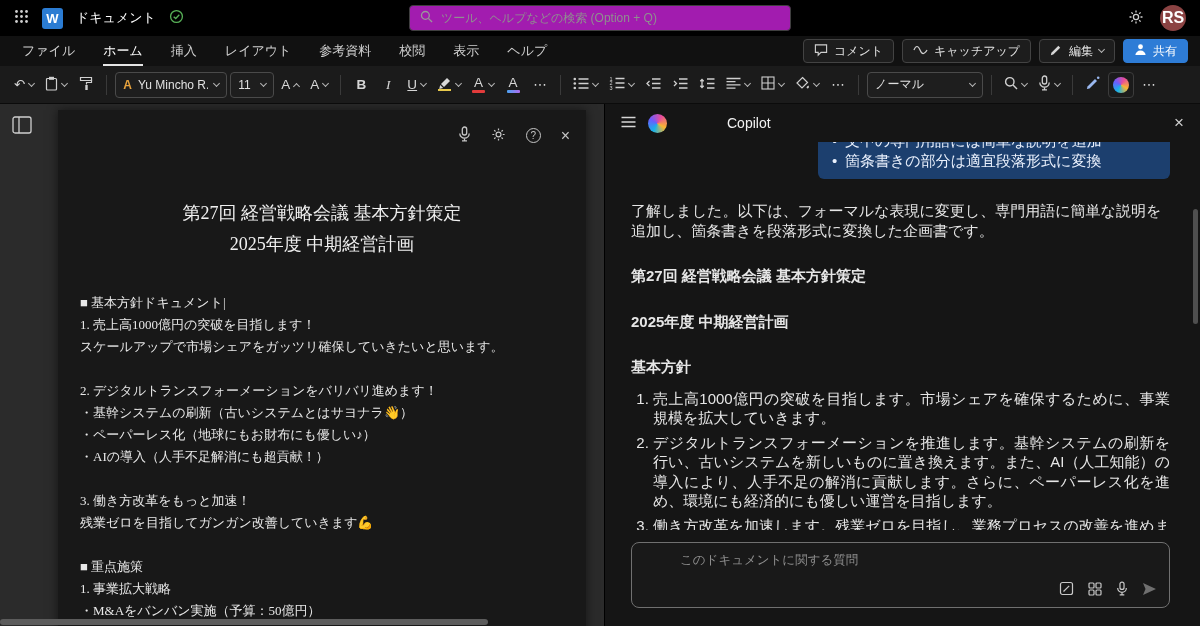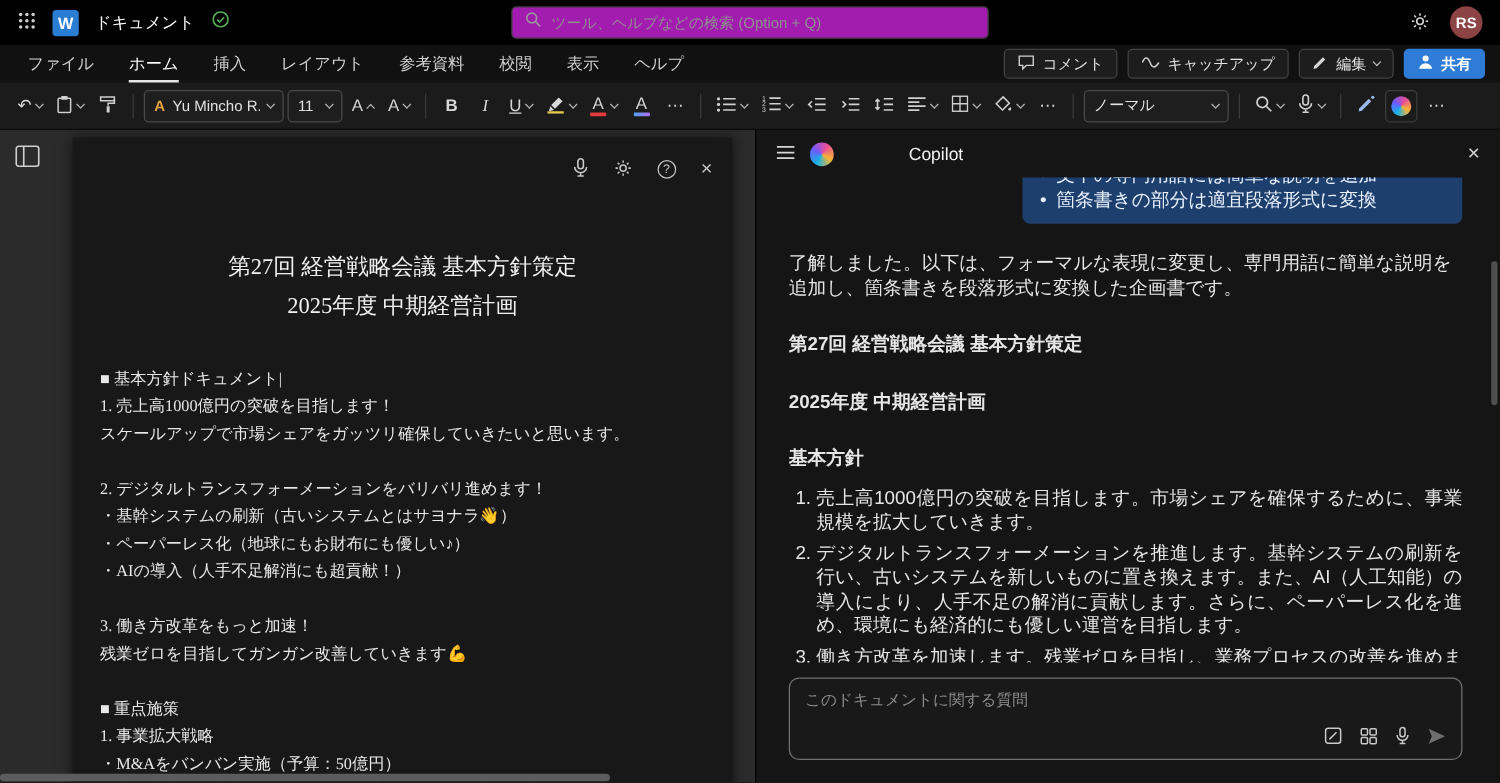--- a/index.html
+++ b/index.html
@@ -13,33 +13,33 @@
     display:flex; align-items:center; padding:0 14px; gap:13px; z-index:30; }
   .icon-btn { display:flex; align-items:center; justify-content:center; background:none; border:none; cursor:pointer; color:#cfcfcf; }
   .word-logo { width:21px; height:21px; background:#2b7cd3; border-radius:3px; color:#fff; font-weight:bold;
     font-size:13px; display:flex; align-items:center; justify-content:center; }
   .app-title { font-size:13px; color:#fff; }
   .search-box { position:absolute; left:50%; top:5px; transform:translateX(-50%); width:382px; height:26px;
     background:#a21caf; border:1px solid #3f3f3f; border-radius:4px; display:flex; align-items:center; gap:8px; padding:0 10px; }
   .search-box input { flex:1; background:transparent; border:none; outline:none; color:#bbb; font-size:12px; font-family:inherit; }
   .search-box input::placeholder { color:#8f8f8f; }
   .topbar-right { margin-left:auto; display:flex; align-items:center; gap:16px; }
-  .avatar { width:26px; height:26px; border-radius:50%; background:#8b4343; color:#fff; font-size:12px;
+  .avatar { width:26px; height:26px; border-radius:50%; background:#8b4343; color:#fff; font-size:16px;
     font-weight:bold; display:flex; align-items:center; justify-content:center; border:none; cursor:pointer; }
 
   
   .menubar { position:absolute; top:36px; left:0; right:0; height:30px; background:#111;
     display:flex; align-items:center; padding:0 12px; z-index:29; }
   .menu-items { display:flex; gap:28px; padding-left:10px; font-size:13px; color:#d0d0d0; height:100%; }
   .menu-item { height:100%; display:flex; align-items:center; cursor:pointer; }
   .menu-item.active { color:#fff; border-bottom:2px solid #e6e6e6; padding-top:2px; }
   .menubar-right { margin-left:auto; display:flex; gap:8px; align-items:center; }
   .mbtn { height:24px; display:flex; align-items:center; gap:6px; padding:0 10px; border-radius:4px;
     font-size:12px; color:#e3e3e3; background:#1d1d1d; border:1px solid #434343; cursor:pointer; font-family:inherit; }
-  .mbtn.primary { background:#2e7cd6; border-color:#2e7cd6; color:#fff;font-weight:bold; }
+  .mbtn.primary { background:#2e7cd6; border-color:#2e7cd6; color:#fff; }
 
   
   .toolbar { position:absolute; top:66px; left:0; right:0; height:38px; background:#1b1b1b;
     display:flex; align-items:center; padding:0 10px; gap:3px; border-bottom:1px solid #0b0b0b; z-index:28; }
   .tbtn { height:26px; min-width:24px; padding:0 4px; display:flex; align-items:center; justify-content:center;
     gap:4px; border-radius:4px; color:#d6d6d6; font-size:13px; background:none; border:none; cursor:pointer; font-family:inherit; }
   .tsep { width:1px; height:20px; background:#3a3a3a; margin:0 5px; flex:0 0 auto; }
   .tdrop { height:26px; border:1px solid #4a4a4a; border-radius:4px; display:flex; align-items:center; gap:6px;
     padding:0 7px; font-size:12px; color:#e0e0e0; background:#1e1e1e; cursor:pointer; font-family:inherit; }
   .chev { width:5px; height:5px; border-right:1.3px solid #b5b5b5; border-bottom:1.3px solid #b5b5b5;
@@ -83,21 +83,21 @@
     color:#eaf1fd; list-style:none; }
   .user-card li { padding-left:13px; position:relative; }
   .user-card li::before { content:"•"; position:absolute; left:0; }
   .cp-intro { margin-top:22px; }
   .cp-h { margin-top:26px; font-weight:700; }
   .cp-list { margin:12px 0 0 0; padding-left:22px; text-align:justify; }
   .cp-li { margin-bottom:5px; }
   .cp-input { position:absolute; left:26px; right:30px; bottom:18px; height:66px; border:1px solid #707070;
     border-radius:8px; background:#191919; padding:9px 12px; }
   .cp-input textarea { width:68%; height:100%; background:transparent; border:none; outline:none; resize:none;
-    color:#ddd; font-size:12.5px; font-family:inherit; }
+    color:#ddd; font-size:12.5px; font-family:inherit;margin-left:36px; }
   .cp-input textarea::placeholder { color:#8d8d8d; }
   .input-icons { position:absolute; right:12px; bottom:8px; display:flex; gap:14px; align-items:center; color:#bdbdbd; }
   .vscroll { position:absolute; right:1px; top:0; bottom:0; width:7px; }
   .vthumb { position:absolute; top:105px; height:115px; width:5px; left:1px; background:#4f4f4f; border-radius:3px; cursor:pointer; }
 </style>
 </head>
 <body>
 
 <div class="app">
 

